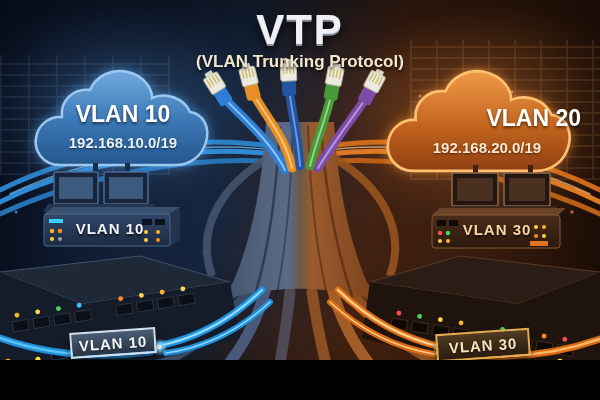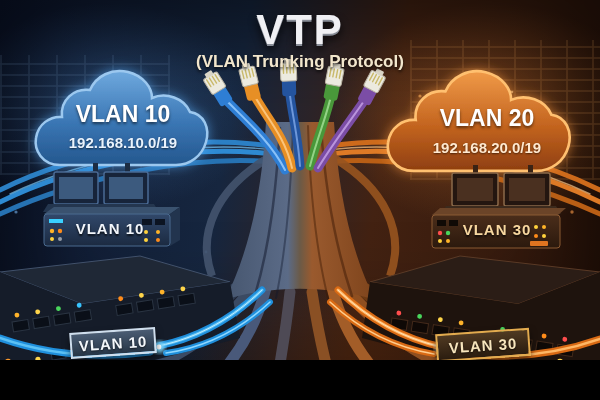--- a/index.html
+++ b/index.html
@@ -27,21 +27,21 @@
   svg.art{position:absolute;left:0;top:0;}
   .txt{position:absolute;text-align:center;pointer-events:none;}
   .title{left:0;right:0;top:6px;font-size:42px;font-weight:800;letter-spacing:2px;color:#f0f0f4;
     text-shadow:0 2px 0 #878c96,0 5px 8px rgba(0,0,0,.75);}
   .subtitle{left:0;right:0;top:52px;font-size:17px;font-weight:700;color:#f2e6cc;
     text-shadow:0 2px 3px rgba(0,0,0,.7);}
   .cloud-label{font-size:23px;font-weight:800;color:#ffffff;text-shadow:0 2px 3px rgba(0,0,0,.55);}
   .cloud-subnet{font-size:15px;font-weight:600;text-shadow:0 1px 2px rgba(0,0,0,.55);}
   .cl-left{left:40px;width:166px;top:101px;}
   .cs-left{left:40px;width:166px;top:134px;color:#e9f3fd;}
-  .cl-right{left:393px;width:188px;top:105px;}
+  .cl-right{left:393px;width:188px;top:105px;text-align:right;}
   .cs-right{left:393px;width:188px;top:139px;color:#ffe9d0;}
   .rack-label{font-size:15px;font-weight:800;letter-spacing:1px;text-shadow:0 2px 2px rgba(0,0,0,.7);}
   .rl-left{left:58px;width:104px;top:220px;color:#f2f6fb;}
   .rl-right{left:443px;width:108px;top:221px;color:#f8d8a0;}
   .plate{position:absolute;display:flex;align-items:center;justify-content:center;
     font-size:15px;font-weight:800;letter-spacing:1px;
     box-shadow:0 4px 7px rgba(0,0,0,.55);text-shadow:0 1px 2px rgba(0,0,0,.6);}
   .plate.pl-left{left:70px;top:330px;width:86px;height:26px;transform:rotate(-4deg);
     border:2px solid #cfdeed;background:linear-gradient(180deg,#4a5c73,#263546);color:#f4f8fc;}
   .plate.pl-right{left:436px;top:331px;width:94px;height:28px;transform:rotate(-4deg);

